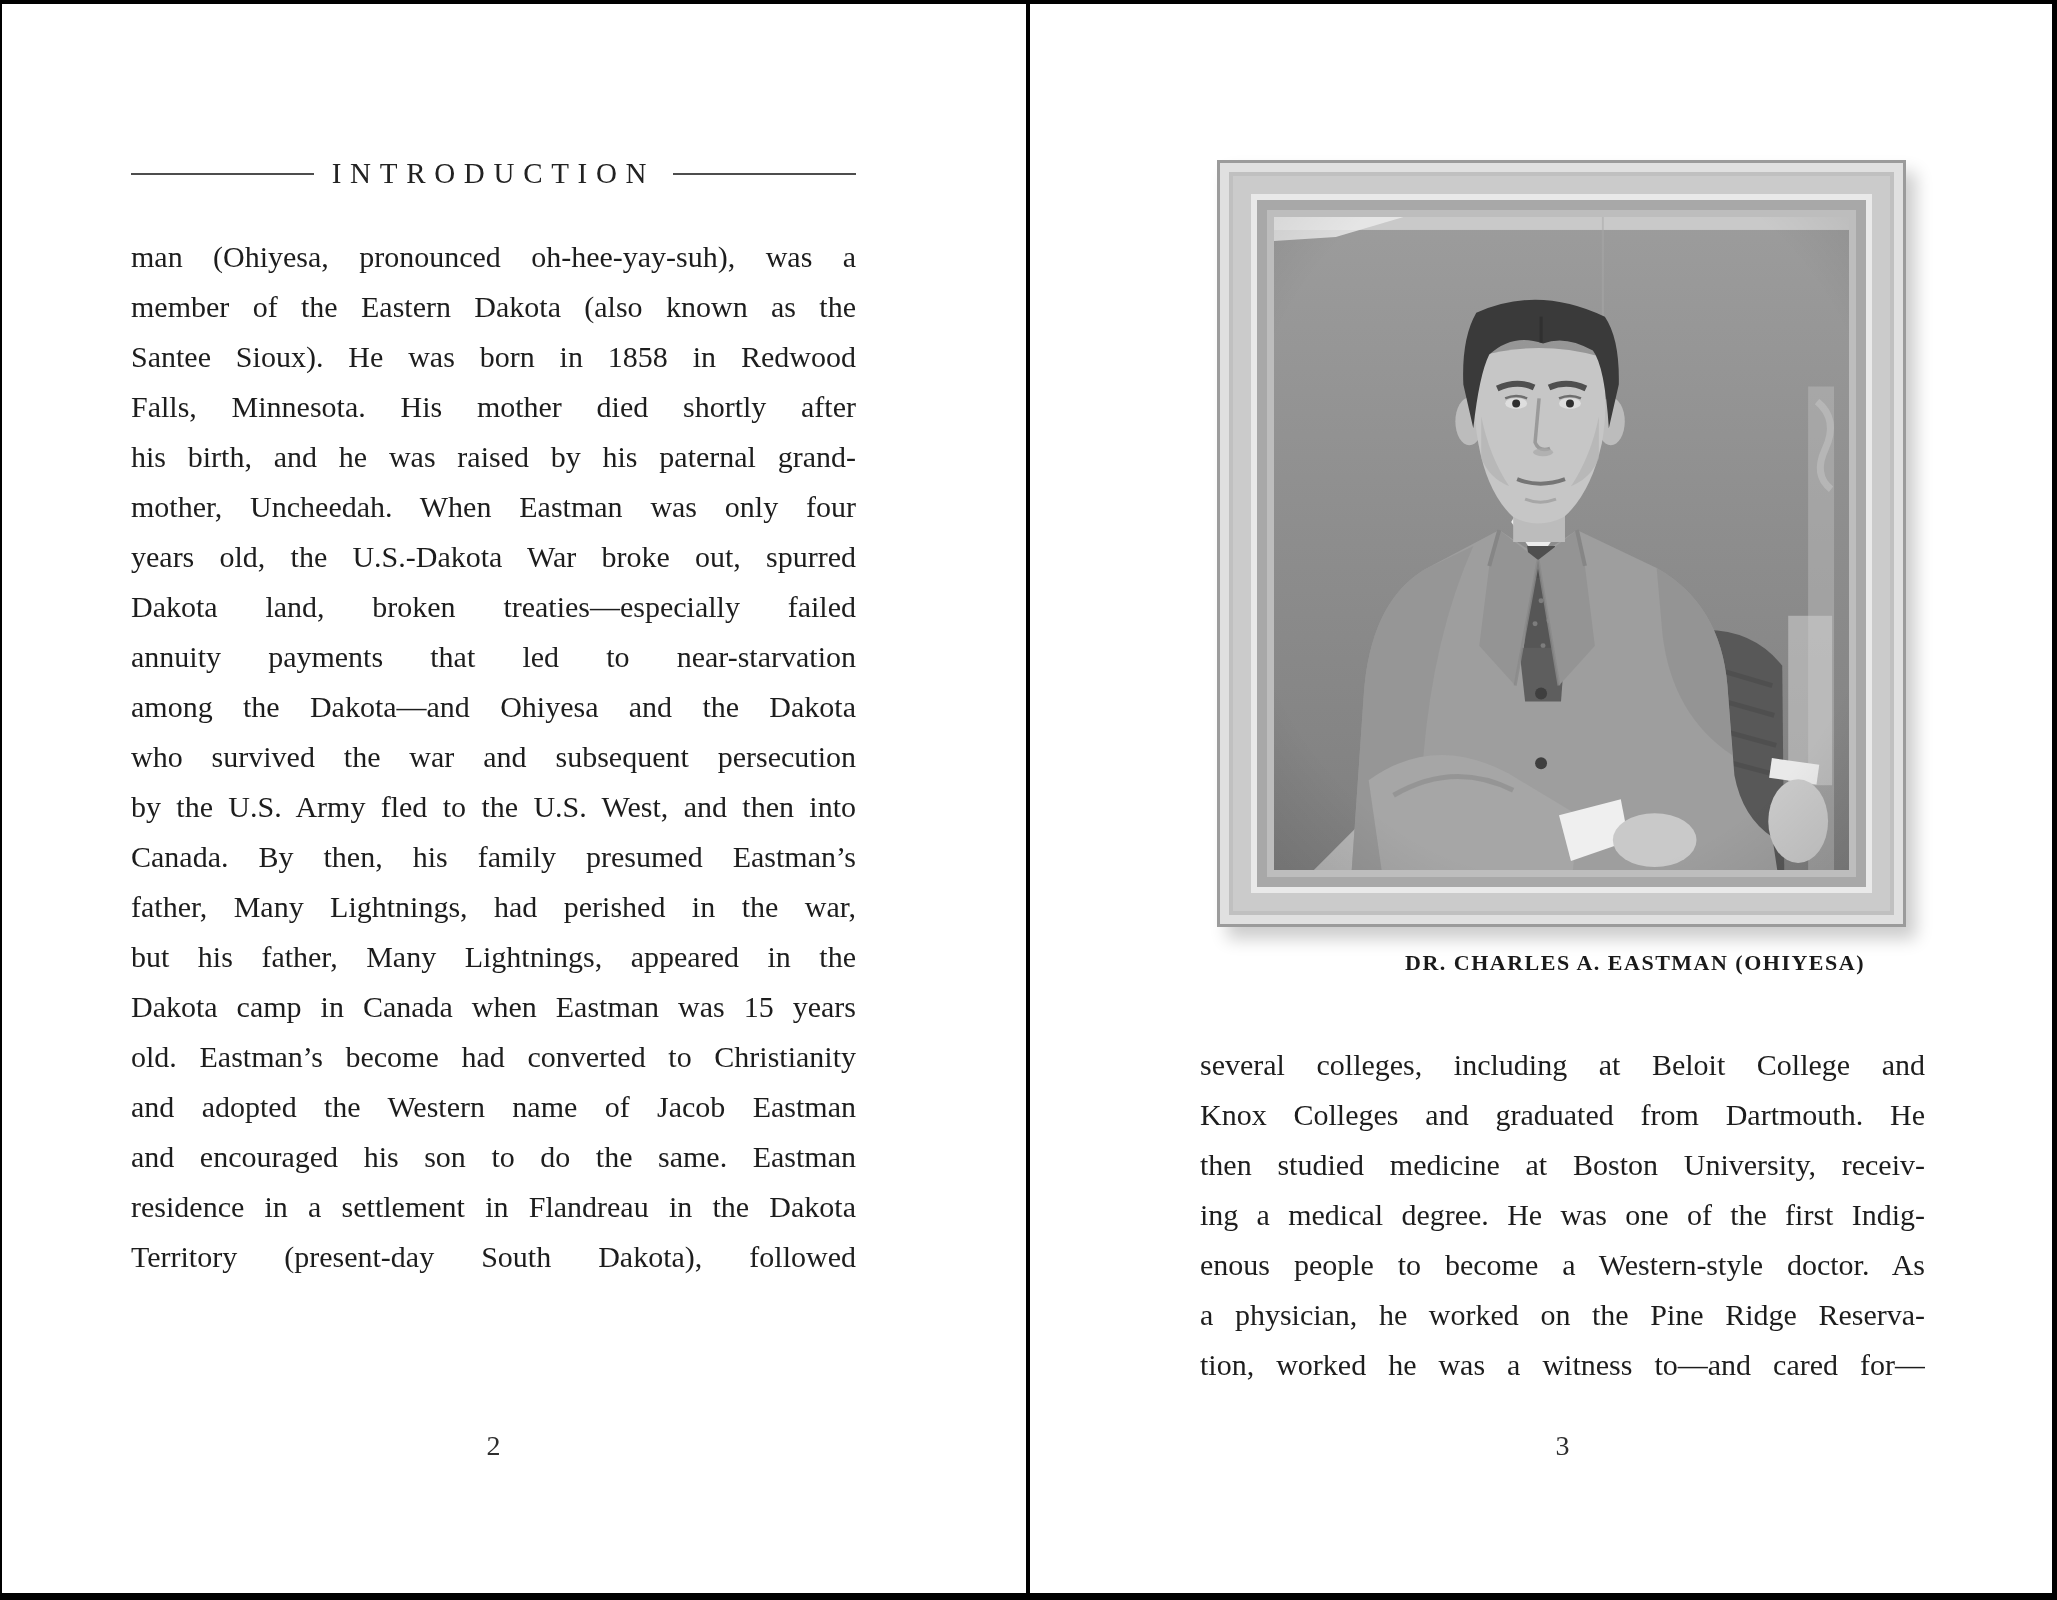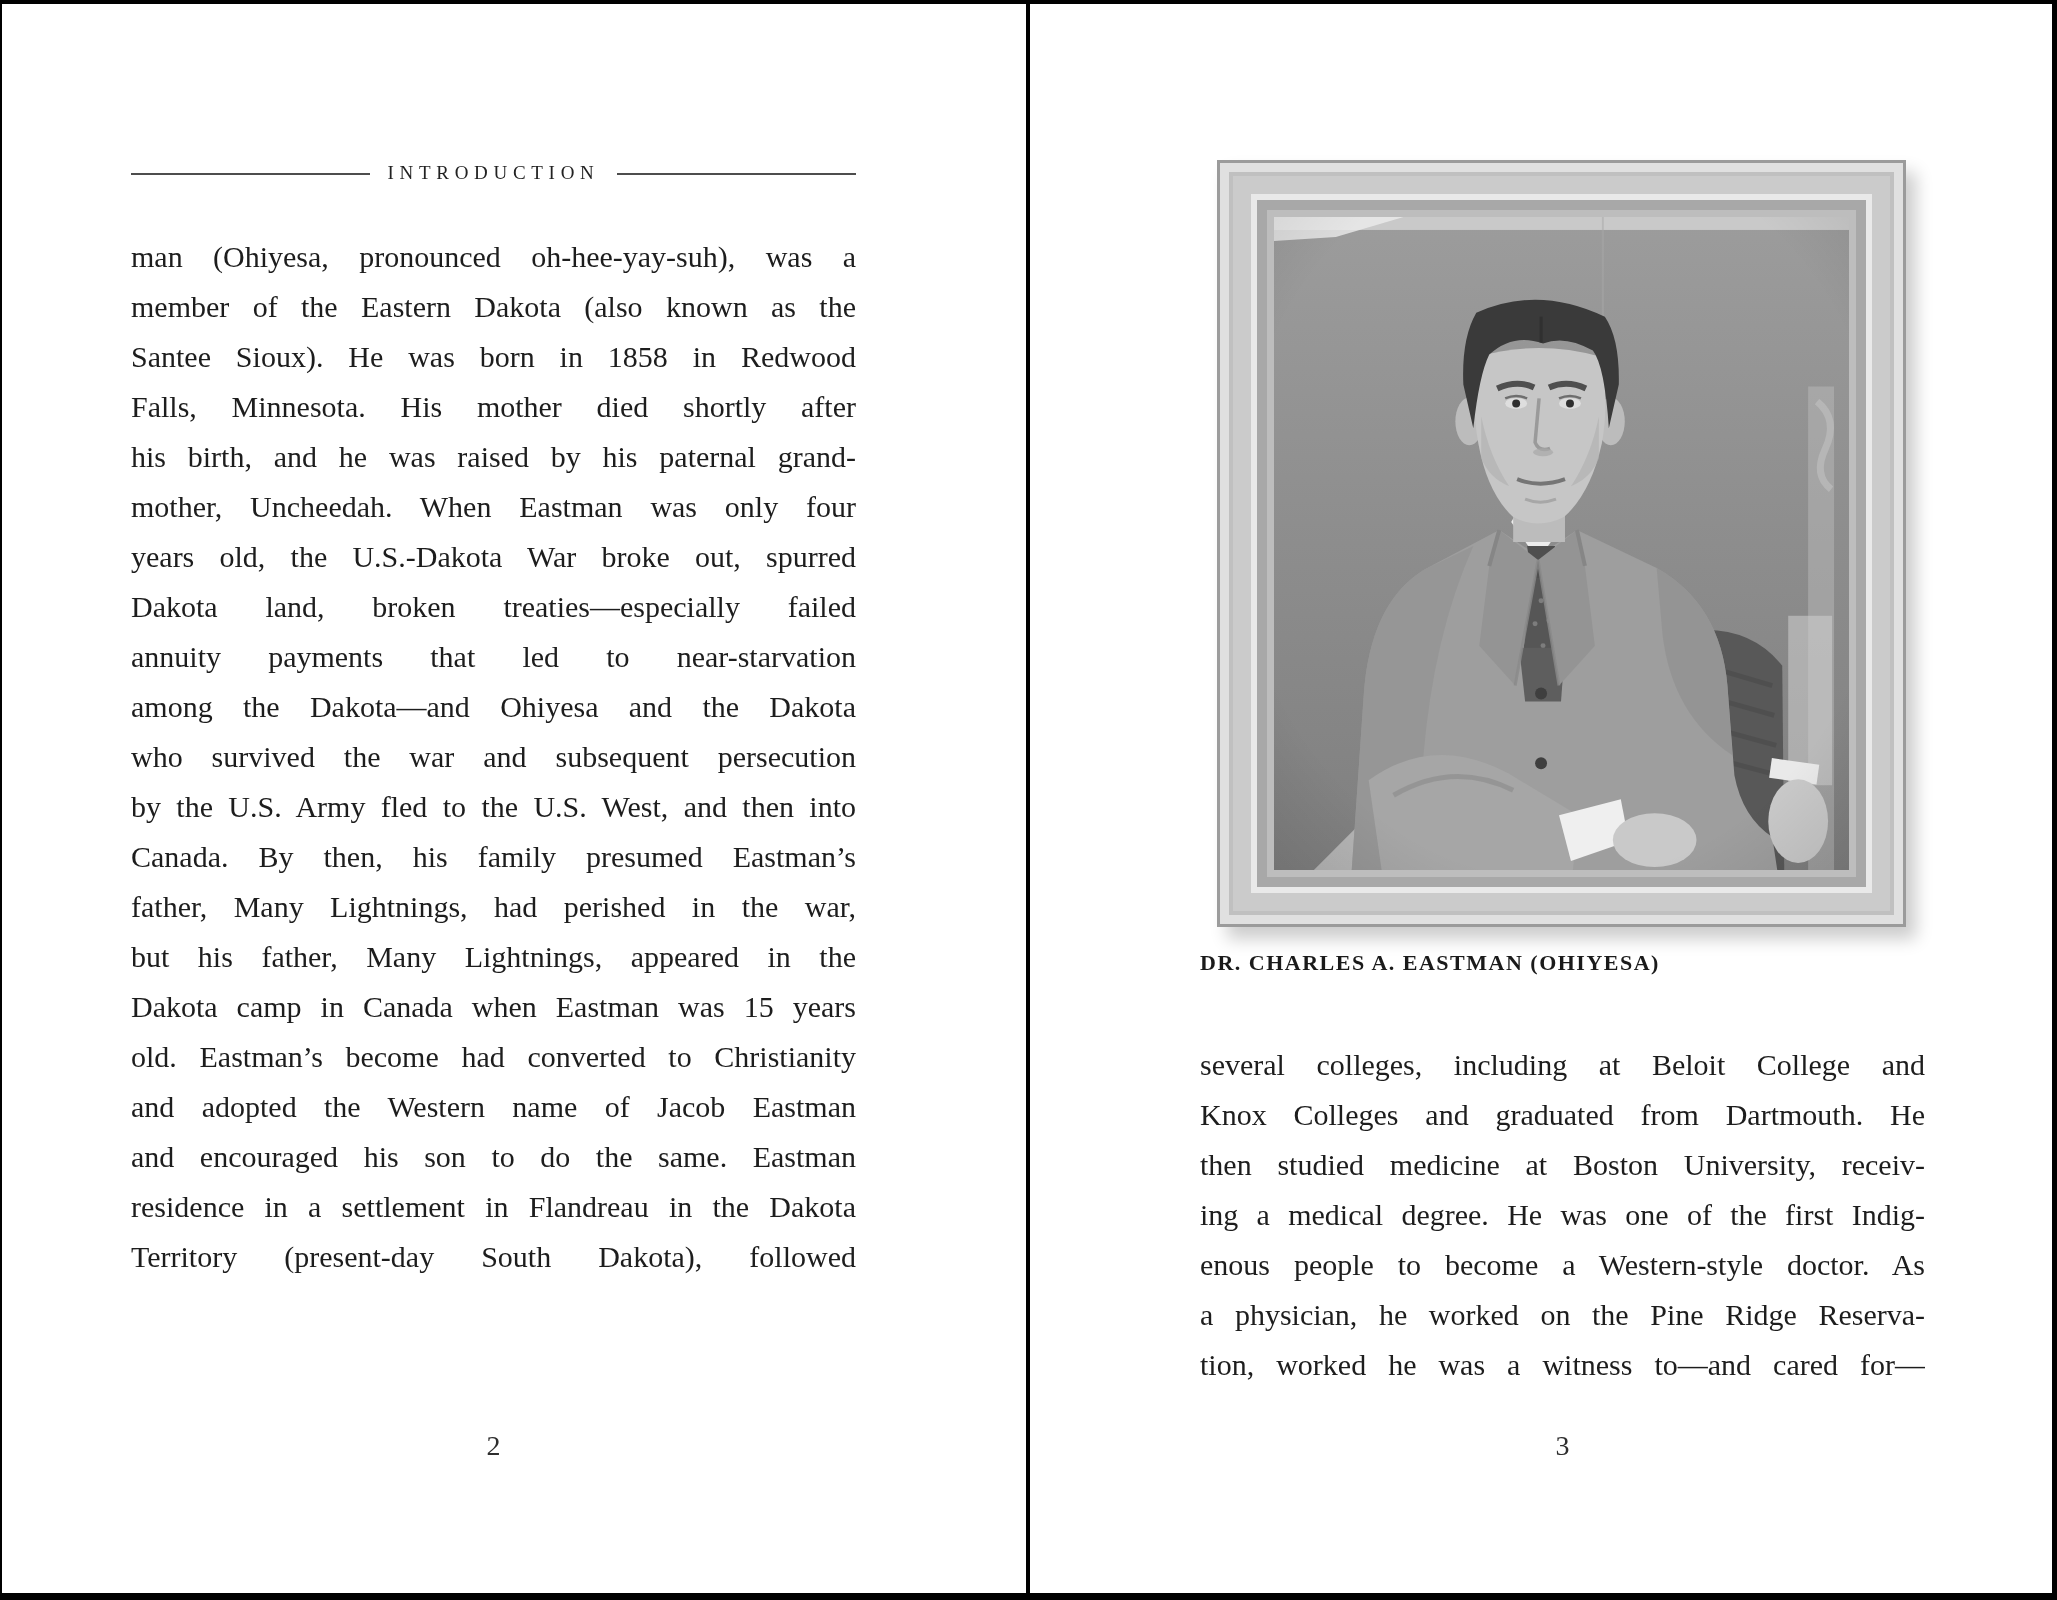--- a/index.html
+++ b/index.html
@@ -19,21 +19,21 @@
   .edge-right  { right:0; top:0; width:5px; height:1600px; }
   .divider     { position:absolute; left:1026px; top:0; width:4px; height:1600px; background:#000000; }
 
   
   .heading-row {
     position:absolute; left:131px; top:146px; width:725px; height:56px;
     display:flex; align-items:center; gap:18px;
   }
   .heading-rule { flex:1; height:2px; background:#4d4d4d; }
   .chapter-title {
-    font-size:19px; font-weight:normal; color:#222222;
+    font-size:29px; font-weight:normal; color:#222222;
     letter-spacing:0.30em; white-space:nowrap; transform:translateY(-1px);
   }
 
   .body-col { position:absolute; width:725px; }
   .body-left  { left:131px; top:232px; }
   .body-right { left:1200px; top:1040px; }
   .body-col .line {
     font-size:30px; line-height:50px; color:#1d1d1d;
     text-align:justify; text-align-last:justify;
     height:50px; overflow:hidden;
@@ -57,22 +57,22 @@
       inset 0 0 0 34px #cbcbcb,
       inset 0 0 0 40px #e9e9e9,
       inset 0 0 0 50px #a8a8a8,
       inset 0 0 0 57px #bdbdbd,
       10px 12px 16px rgba(0,0,0,0.20);
   }
   .photo { width:100%; height:100%; background:#8d8d8d; overflow:hidden; }
   .photo svg { display:block; width:100%; height:100%; }
 
   .portrait-caption {
-    position:absolute; left:1200px; top:950px; width:725px;
-    text-align:left; font-size:22px; font-weight:bold;
+    position:absolute; left:1140px; top:950px; width:725px;
+    text-align:right; font-size:22px; font-weight:bold;
     letter-spacing:1.5px; color:#1a1a1a; white-space:nowrap;
   }
 </style>
 </head>
 <body>
 
 <div class="screen">
 
   <div>
     <div class="heading-row">

